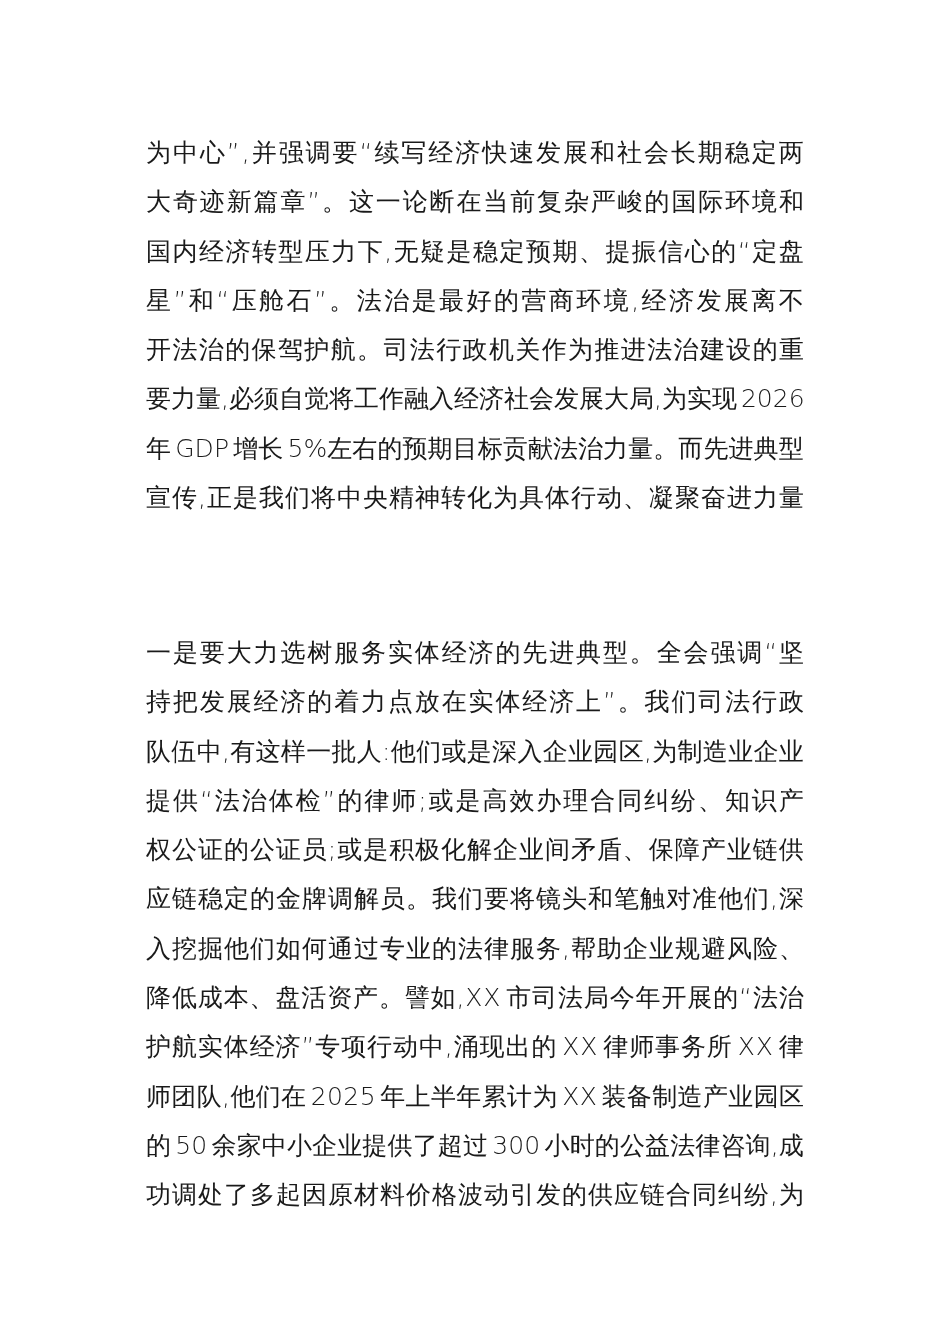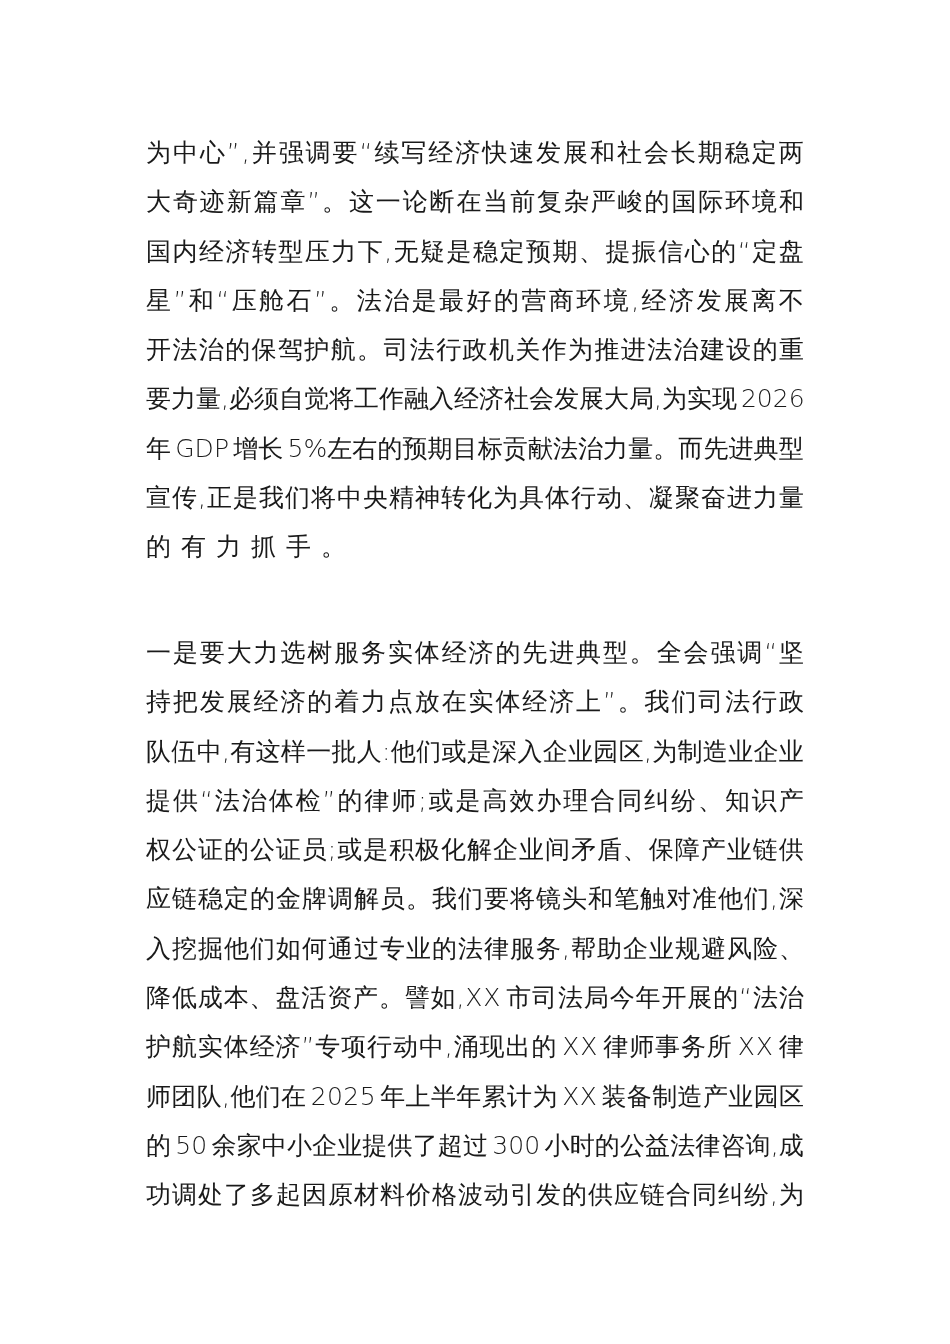--- a/index.html
+++ b/index.html
@@ -250,21 +250,20 @@
         <span>行</span>
         <span>动</span>
         <span>、</span>
         <span>凝</span>
         <span>聚</span>
         <span>奋</span>
         <span>进</span>
         <span>力</span>
         <span>量</span>
       </span>
-    <span class="line last">的有力抓手。</span>
   </div>
 
   <div class="text-block" id="para-2">
     <span class="line" style="display: flex; justify-content: space-between;">
         <span>一</span>
         <span>是</span>
         <span>要</span>
         <span>大</span>
         <span>力</span>
         <span>选</span>

